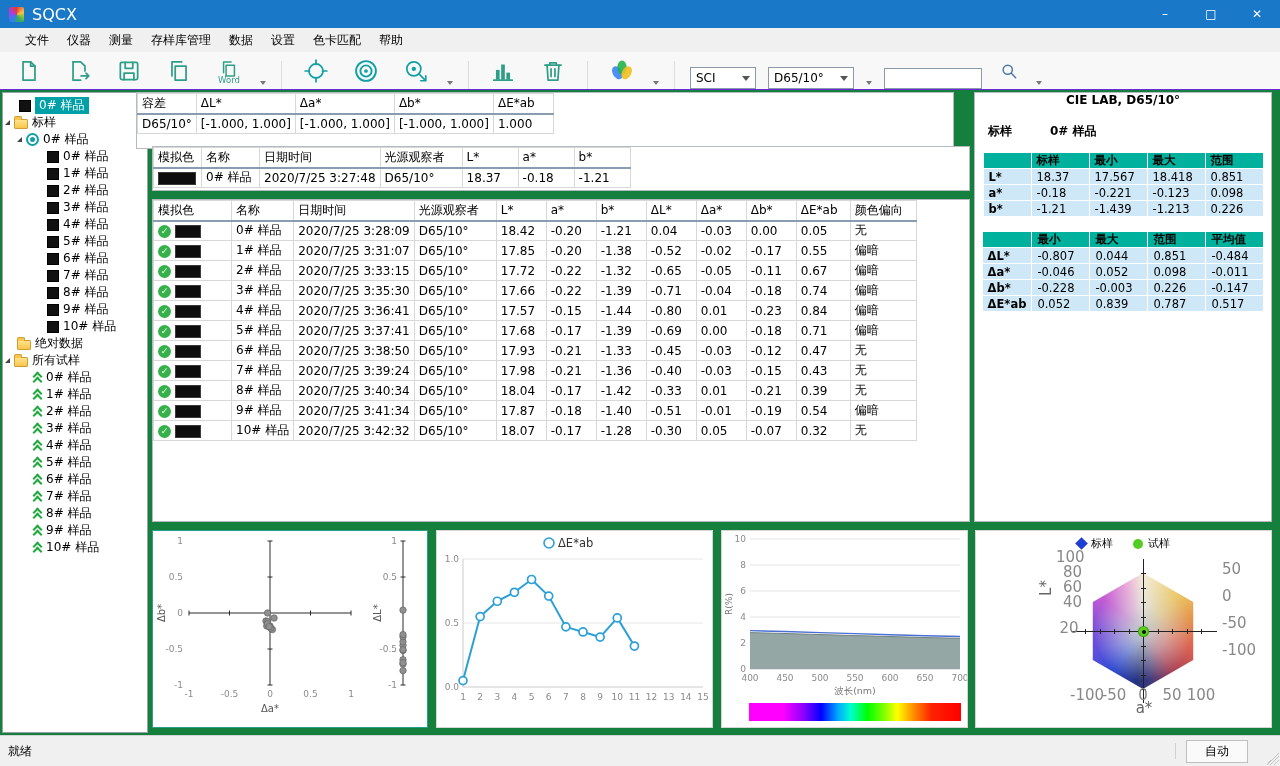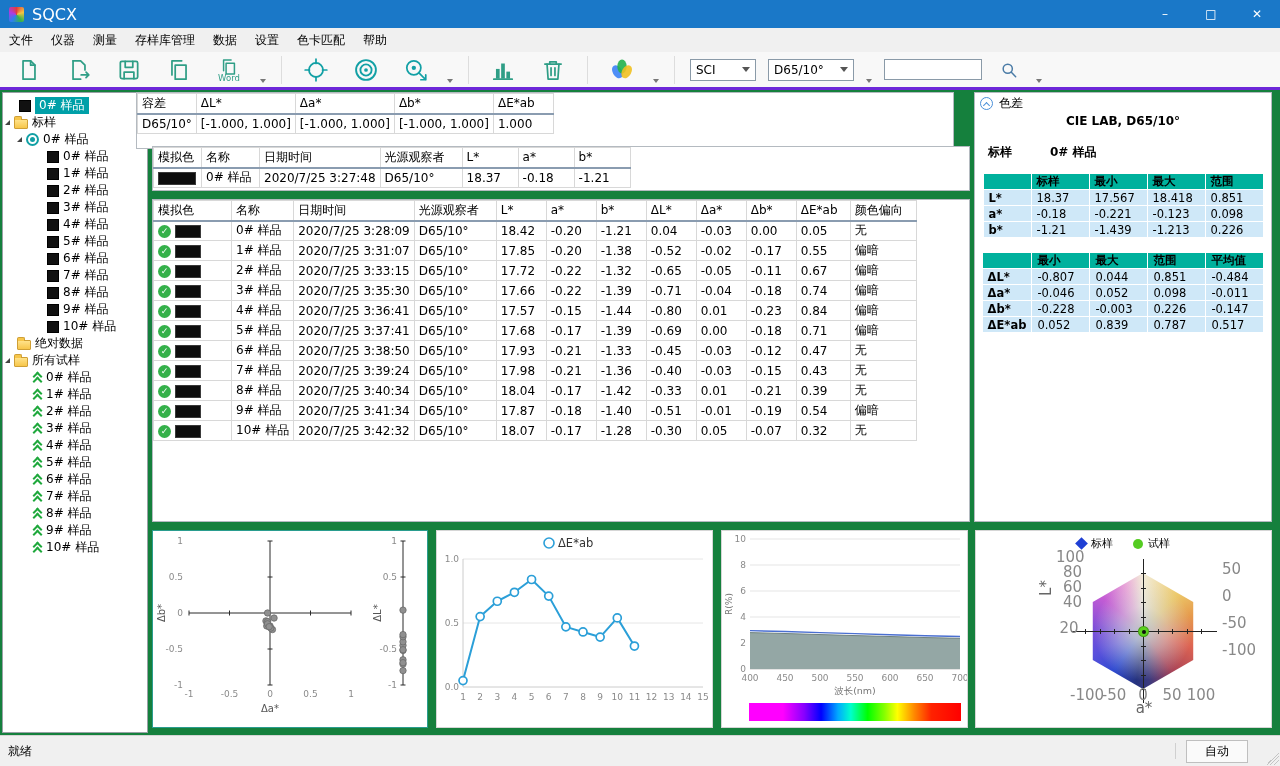--- a/index.html
+++ b/index.html
@@ -6,25 +6,25 @@
   body{width:1280px;height:766px;position:relative;overflow:hidden;background:#f0f0f0;
        font-family:"DejaVu Sans","Liberation Sans",sans-serif;font-size:12px;color:#000}
   
   .titlebar{position:absolute;top:0;left:0;right:0;height:28px;background:#1a78c8;display:flex;align-items:center;color:#fff;z-index:5}
   .app-icon{width:15px;height:15px;margin:0 8px 0 9px;border-radius:2px;
             background:conic-gradient(#e23b3b,#f5c542,#37b34a,#2d7ff0,#b03be2,#e23b3b)}
   .tb-title{font-size:16px}
   .win-btns{margin-left:auto;display:flex;height:100%}
   .win-btn{width:46px;display:flex;align-items:center;justify-content:center;font-size:12px;color:#fff}
   
-  .menubar{position:absolute;top:28px;left:0;right:0;height:24px;background:#f0f0f0;display:flex;align-items:center;padding-left:0}
+  .menubar{position:absolute;top:28px;left:0;right:0;height:24px;background:#f0f0f0;display:flex;align-items:center;padding-left:16px}
   .menu-item{padding:3px 9px;white-space:nowrap}
   
-  .toolbar{position:absolute;top:52px;left:0;right:0;height:38px;background:#f8f8f8;border-bottom:3px solid #6d28d9;
-           display:flex;align-items:center;padding-left:10px;gap:12px}
+  .toolbar{position:absolute;top:52px;left:0;right:0;height:38px;background:#f8f8f8;border-bottom:1px solid #6d28d9;
+           display:flex;align-items:flex-end;padding-left:10px;gap:12px}
   .tb-btn{width:38px;height:36px;display:flex;flex-direction:column;align-items:center;justify-content:center;position:relative}
   .tb-btn.narrow{width:30px}
   .word-label{font-size:8.5px;color:#2f9e86;line-height:8px;margin-top:-3px}
   .tb-sep{width:1px;height:28px;background:#ddd;margin:0 3px}
   .combo{height:22px;background:#fff;border:1px solid #8a9aa8;display:flex;align-items:center;padding:0 5px;font-size:12px}
   .combo .cv{flex:1;white-space:nowrap}
   .combo .ca{width:0;height:0;border-left:4px solid transparent;border-right:4px solid transparent;border-top:5px solid #555;margin-left:5px}
   .search-input{width:98px;height:21px;border:1px solid #8a9aa8;background:#fff;padding:0 4px;font-family:inherit;font-size:12px}
   .grp-arrow{align-self:flex-end;margin-bottom:4px;width:0;height:0;border-left:3.5px solid transparent;border-right:3.5px solid transparent;border-top:4px solid #777}
   
@@ -586,24 +586,20 @@
             <td>0.05</td>
             <td>-0.07</td>
             <td>0.32</td>
             <td>无</td>
           </tr>
         </tbody>
       </table>
   </div>
 
   <div class="right-panel">
-    <div class="rp-head">
-      <span class="collapse"></span>
-      <span>色差</span>
-    </div>
     <div class="rp-title">CIE LAB, D65/10°</div>
     <div class="rp-std">
       <span>标样</span>
       <span>0# 样品</span>
     </div>
     <table class="rp-table" id="rp-t1">
         <colgroup>
           <col style="width: 48px;">
           <col style="width: 58px;">
           <col style="width: 58px;">

